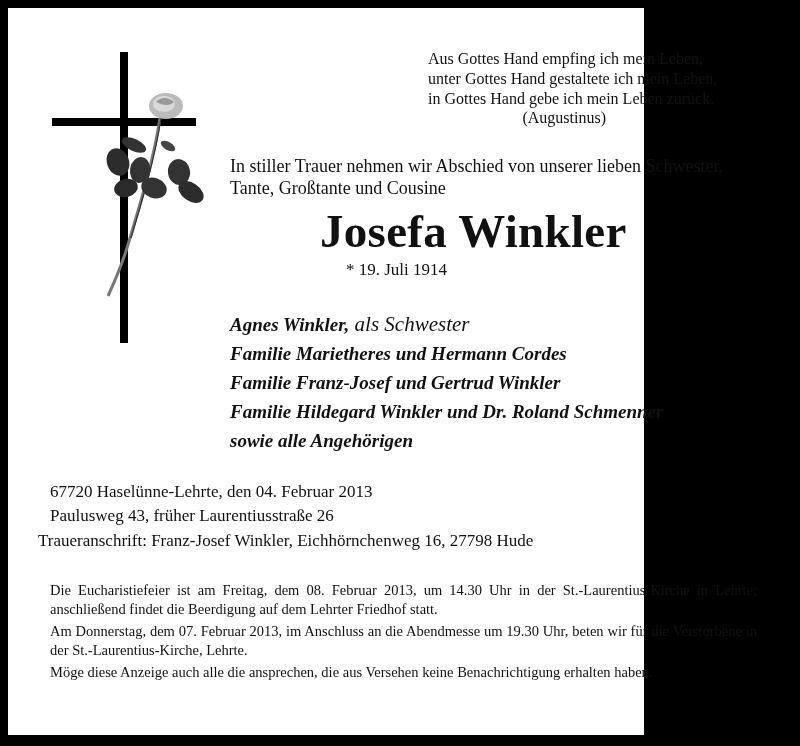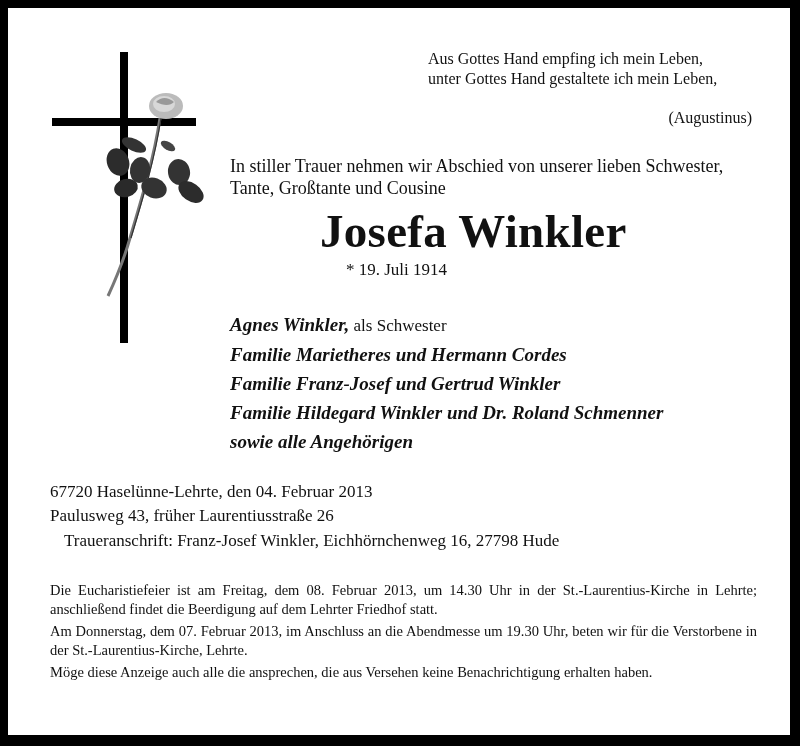--- a/index.html
+++ b/index.html
@@ -1,36 +1,36 @@
 <!DOCTYPE html>
 <html><head>
   <meta charset="utf-8">
   <style>
     html, body { margin: 0; padding: 0; background: #000; }
     body { width: 800px; height: 746px; position: relative; overflow: hidden; }
     .frame {
-      position: absolute; left: 8px; top: 8px; width: 782px; height: 727px;
+      position: absolute; left: 8px; top: 8px; width: 636px; height: 727px;
       background: #fff; color: #111;
       font-family: "Liberation Serif", "DejaVu Serif", serif;
     }
     .abs { position: absolute; white-space: nowrap; }
     .cross-v { position: absolute; left: 112px; top: 44px; width: 8px; height: 291px; background: #000; }
     .cross-h { position: absolute; left: 44px; top: 110px; width: 144px; height: 8px; background: #000; }
     .rose { position: absolute; left: 60px; top: 70px; width: 140px; height: 220px; }
     .quote { left: 420px; top: 41px; font-size: 16px; line-height: 20px; }
     .quote-author { right: 38px; top: 101px; font-size: 16px; }
     .intro { left: 222px; top: 147px; font-size: 18px; line-height: 22px; }
     .name { left: 312px; top: 196px; font-size: 47px; font-weight: bold; letter-spacing: 0.3px; }
     .birth { left: 338px; top: 252px; font-size: 17px; }
     .death { left: 483px; top: 252px; font-size: 17px; }
     .mourners { left: 222px; top: 302px; font-size: 19px; line-height: 29px; }
     .mourners .b { font-weight: bold; font-style: italic; }
-    .mourners .n { font-weight: normal; font-size: 17px; }
+    .mourners .n { font-weight: normal; font-size: 21px; font-style: italic; }
     .place { left: 42px; top: 472px; font-size: 17px; line-height: 24px; }
-    .addr { left: 56px; top: 523px; font-size: 17px; }
+    .addr { left: 30px; top: 523px; font-size: 17px; }
     .notice { left: 42px; width: 707px; font-size: 14.5px; line-height: 19px; white-space: normal; text-align: justify; }
     .n1 { top: 573px; }
     .n2 { top: 614px; }
     .n3 { top: 655px; }
   </style>
 </head>
 <body>
 
 <div class="frame">
 
@@ -53,20 +53,21 @@
       <ellipse cx="86" cy="110" rx="13" ry="10" transform="rotate(20 86 110)" fill="#333"></ellipse>
       <ellipse cx="111" cy="94" rx="11" ry="13" transform="rotate(-10 111 94)" fill="#333"></ellipse>
       <ellipse cx="123" cy="114" rx="14" ry="9" transform="rotate(35 123 114)" fill="#2c2c2c"></ellipse>
       <ellipse cx="100" cy="68" rx="8" ry="4" transform="rotate(30 100 68)" fill="#444"></ellipse>
     </svg>
   </div>
 
   <div class="abs quote">
     <div>Aus Gottes Hand empfing ich mein Leben,</div>
     <div>unter Gottes Hand gestaltete ich mein Leben,</div>
+    <div>in Gottes Hand gebe ich mein Leben zurück.</div>
   </div>
   <div class="abs quote-author">(Augustinus)</div>
 
   <div class="abs name">Josefa Winkler</div>
 
   <div class="abs intro">
     <div>In stiller Trauer nehmen wir Abschied von unserer lieben Schwester,</div>
     <div>Tante, Großtante und Cousine</div>
   </div>
   <div class="abs birth">* 19. Juli 1914</div>

